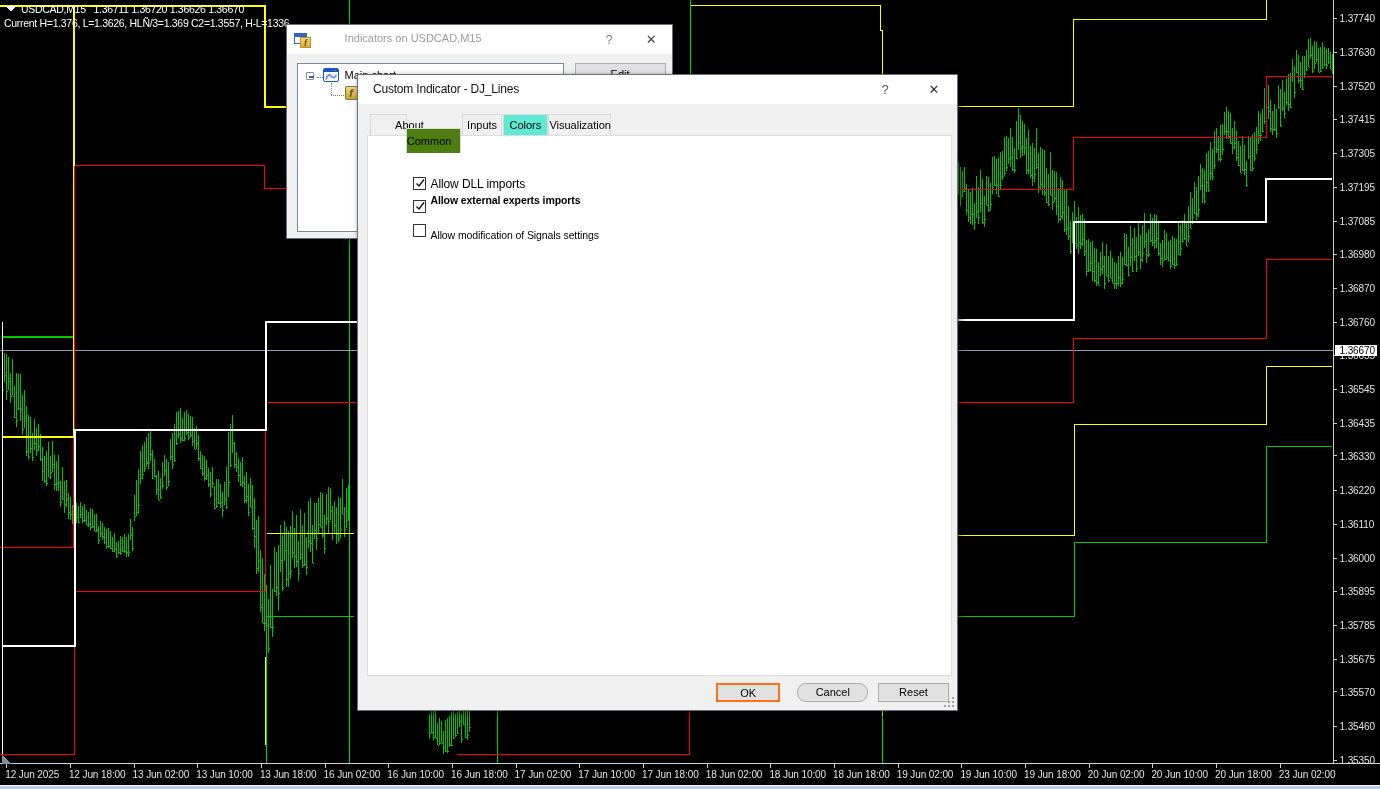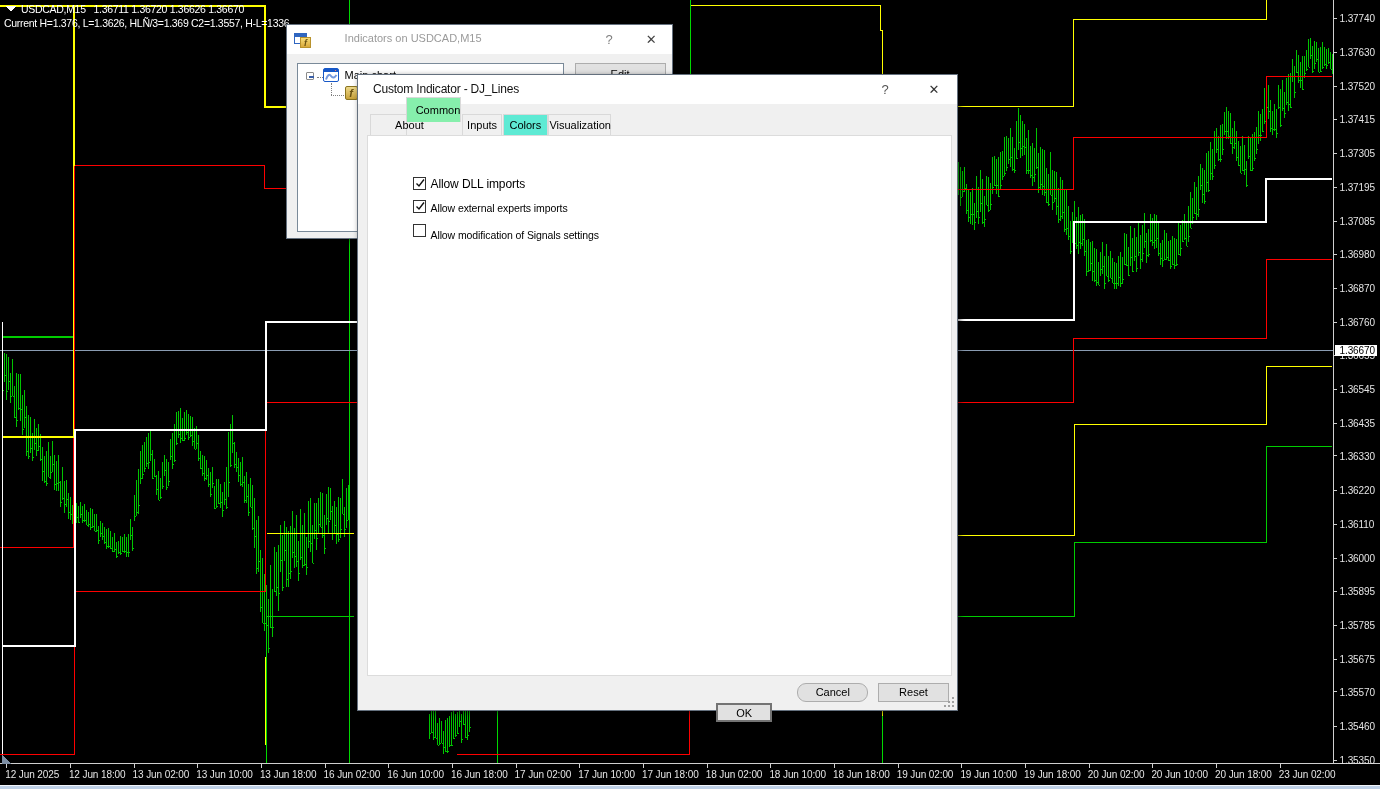--- a/index.html
+++ b/index.html
@@ -192,41 +192,41 @@
 
 <div class="dlg" id="d2" style="left:357px; top:74px; width:601px; height:637px;">
   <div class="tbar"></div>
   <div class="ttext" style="color:#111; font-size:12px; letter-spacing:-0.2px;text-align:center;">Custom Indicator - DJ_Lines</div>
   <div class="tbtn" style="right:55px; color:#555;">?</div>
   <div class="tbtn" style="right:6px; color:#333; font-size:13px;">✕</div>
 
   <div style="position:absolute; left:8.5px; top:59.9px; width:585px; height:540.7px; background:#fff; border:1px solid #dcdcdc;"></div>
 
   <div style="position:absolute; left:12.1px; top:39.1px; width:37.2px; height:21.3px; background:#f0f0f0; border:1px solid #d9d9d9; border-bottom:none; font-size:11px; text-align:left; line-height:20px;padding-left:24px;">About</div>
-  <div style="position:absolute; left:47.8px; top:22px; width:55.5px; height:24.8px; background:#86efac; border:1px solid #d9d9d9; border-bottom:none; font-size:11px; text-align:right; line-height:24px; z-index:2;">Common</div>
+  <div style="position:absolute; left:47.8px; top:53px; width:55.5px; height:24.8px; background:#4d7c0f; border:1px solid #d9d9d9; border-bottom:none; font-size:11px; text-align:left; line-height:24px; z-index:2;">Common</div>
   <div style="position:absolute; left:103.9px; top:39.1px; width:40.4px; height:21.3px; background:#f0f0f0; border:1px solid #d9d9d9; border-bottom:none; font-size:11px; text-align:center; line-height:20px;">Inputs</div>
   <div style="position:absolute; left:144.9px; top:39.1px; width:44.9px; height:21.3px; background:#5eead4; border:1px solid #d9d9d9; border-bottom:none; font-size:11px; text-align:center; line-height:20px;">Colors</div>
   <div style="position:absolute; left:190.4px; top:39.1px; width:62.4px; height:21.3px; background:#f0f0f0; border:1px solid #d9d9d9; border-bottom:none; font-size:11px; text-align:center; line-height:20px;">Visualization</div>
 
   <div style="position:absolute; left:55px; top:101.5px; width:13px; height:13px; background:#fff; border:1px solid #333;">
     <svg width="13" height="13" style="position:absolute;left:0;top:-1px;">
         <path d="M2.5,6.5 L5,9 L10,2.5" stroke="#111" stroke-width="1.4" fill="none"></path>
       </svg>
   </div>
   <div style="position:absolute; left:72.5px; top:101.5px; font-size:12px; letter-spacing:-0.1px;">Allow DLL imports</div>
   <div style="position:absolute; left:55px; top:125.1px; width:13px; height:13px; background:#fff; border:1px solid #333;">
     <svg width="13" height="13" style="position:absolute;left:0;top:-1px;">
         <path d="M2.5,6.5 L5,9 L10,2.5" stroke="#111" stroke-width="1.4" fill="none"></path>
       </svg>
   </div>
-  <div style="position:absolute; left:72.5px; top:127px; font-size:10.5px; letter-spacing:-0.1px;">Allow external experts imports</div>
+  <div style="position:absolute; left:72.5px; top:119px; font-size:10.5px; letter-spacing:-0.1px;font-weight:bold;">Allow external experts imports</div>
   <div style="position:absolute; left:55px; top:149.4px; width:13px; height:13px; background:#fff; border:1px solid #333;"></div>
   <div style="position:absolute; left:72.5px; top:154px; font-size:10.5px; letter-spacing:-0.1px;">Allow modification of Signals settings</div>
 
-  <div class="btn" style="left:358.2px; top:628px; width:56px; height:19.3px; line-height:16px; border:2px solid #737373;">OK</div>
+  <div class="btn" style="left:358.2px; top:608px; width:64px; height:19.3px; line-height:16px; border:2px solid #f97316;">OK</div>
   <div class="btn" style="left:439.1px; top:608px; width:71.4px; height:19.3px; line-height:17px;border-radius:9px;">Cancel</div>
   <div class="btn" style="left:519.6px; top:608px; width:71.8px; height:19.3px; line-height:17px;">Reset</div>
 
   <svg width="12" height="12" style="position:absolute; right:1px; bottom:1px;">
     <g fill="#a0a0a0">
         <rect x="8" y="8" width="2" height="2"></rect>
         <rect x="8" y="4" width="2" height="2"></rect>
         <rect x="4" y="8" width="2" height="2"></rect>
         <rect x="8" y="0" width="2" height="2"></rect>
         <rect x="0" y="8" width="2" height="2"></rect>

